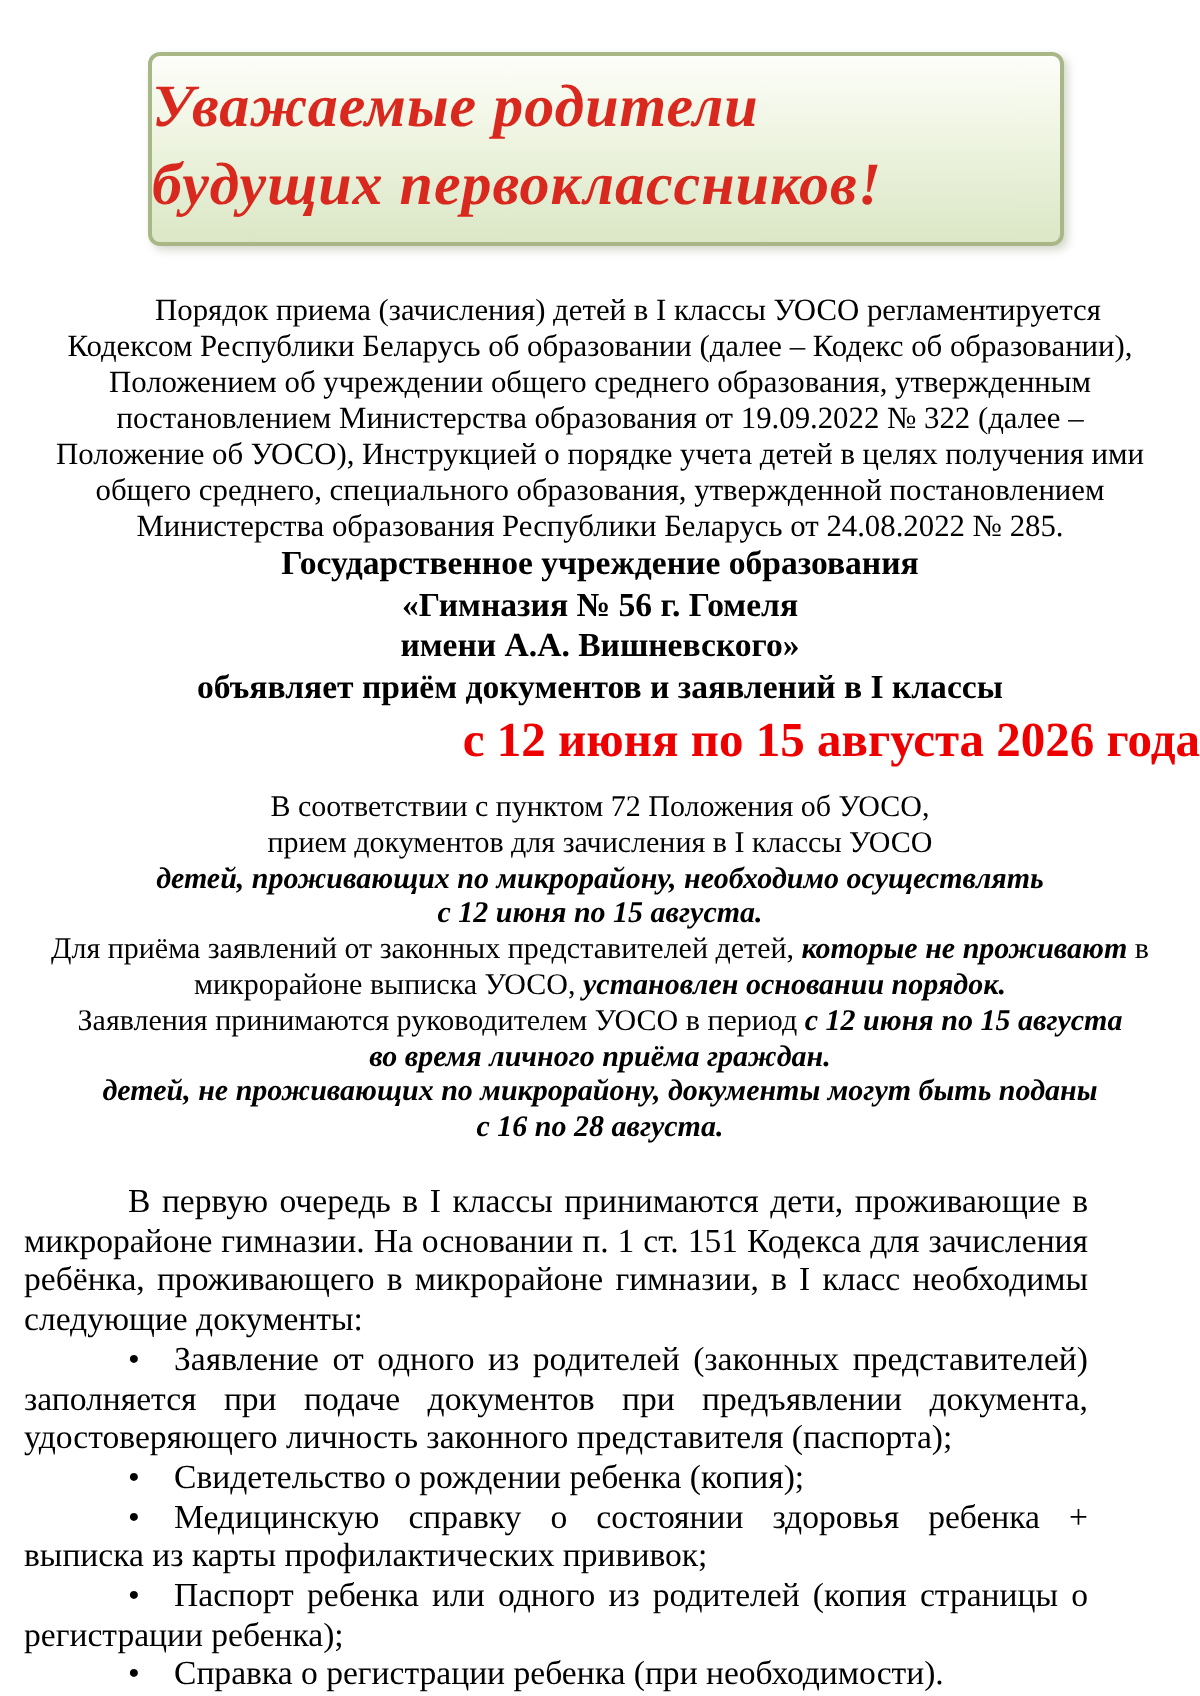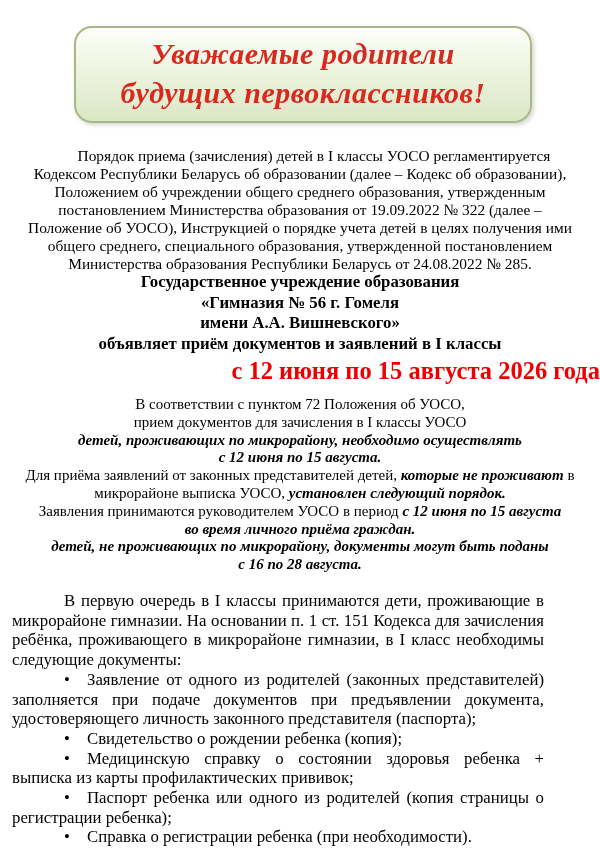--- a/index.html
+++ b/index.html
@@ -18,24 +18,24 @@
   }
   
   .banner {
     box-sizing: border-box;
     position: absolute;
     left: 74px;
     top: 26px;
     width: 458px;
     height: 97px;
     border: 2px solid #a9b787;
-    border-radius: 18px;
+    border-radius: 6px;
     background: linear-gradient(180deg, #fdfefa 0%, #eef4e0 45%, #dbe7c6 100%);
     box-shadow: 2px 2px 4px rgba(130, 140, 110, 0.35);
-    text-align: center;
+    text-align: left;
     padding-top: 6px;
   }
   .banner-line {
     font-size: 30px;
     line-height: 39px;
     font-weight: bold;
     font-style: italic;
     letter-spacing: 0.5px;
     color: #d9291f;
   }
@@ -128,21 +128,21 @@
   </div>
 
   <div class="date-line">с 12 июня по 15 августа 2026 года</div>
 
   <div class="middle">
     <div><span>В соответствии с пунктом 72 Положения об УОСО,</span><span class="bi"></span><span></span></div>
     <div><span>прием документов для зачисления в I классы УОСО</span><span class="bi"></span><span></span></div>
     <div><span></span><span class="bi">детей, проживающих по микрорайону, необходимо осуществлять</span><span></span></div>
     <div><span></span><span class="bi">с 12 июня по 15 августа.</span><span></span></div>
     <div><span>Для приёма заявлений от законных представителей детей, </span><span class="bi">которые не проживают</span><span> в</span></div>
-    <div><span>микрорайоне выписка УОСО, </span><span class="bi">установлен следующий порядок.</span><span></span></div>
+    <div><span>микрорайоне выписка УОСО, </span><span class="bi">установлен основании порядок.</span><span></span></div>
     <div><span>Заявления принимаются руководителем УОСО в период </span><span class="bi">с 12 июня по 15 августа</span><span></span></div>
     <div><span></span><span class="bi">во время личного приёма граждан.</span><span></span></div>
     <div><span></span><span class="bi">детей, не проживающих по микрорайону, документы могут быть поданы</span><span></span></div>
     <div><span></span><span class="bi">с 16 по 28 августа.</span><span></span></div>
   </div>
 
   <div class="main">
     <p>В первую очередь в I классы принимаются дети, проживающие в микрорайоне гимназии.  На основании п. 1 ст. 151 Кодекса для зачисления ребёнка, проживающего в микрорайоне гимназии, в I класс необходимы следующие документы:</p>
     <p><span class="marker">•</span><span>Заявление от одного из родителей (законных представителей) заполняется при подаче документов при предъявлении документа, удостоверяющего личность законного представителя (паспорта);</span></p>
     <p><span class="marker">•</span><span>Свидетельство о рождении ребенка (копия);</span></p>

